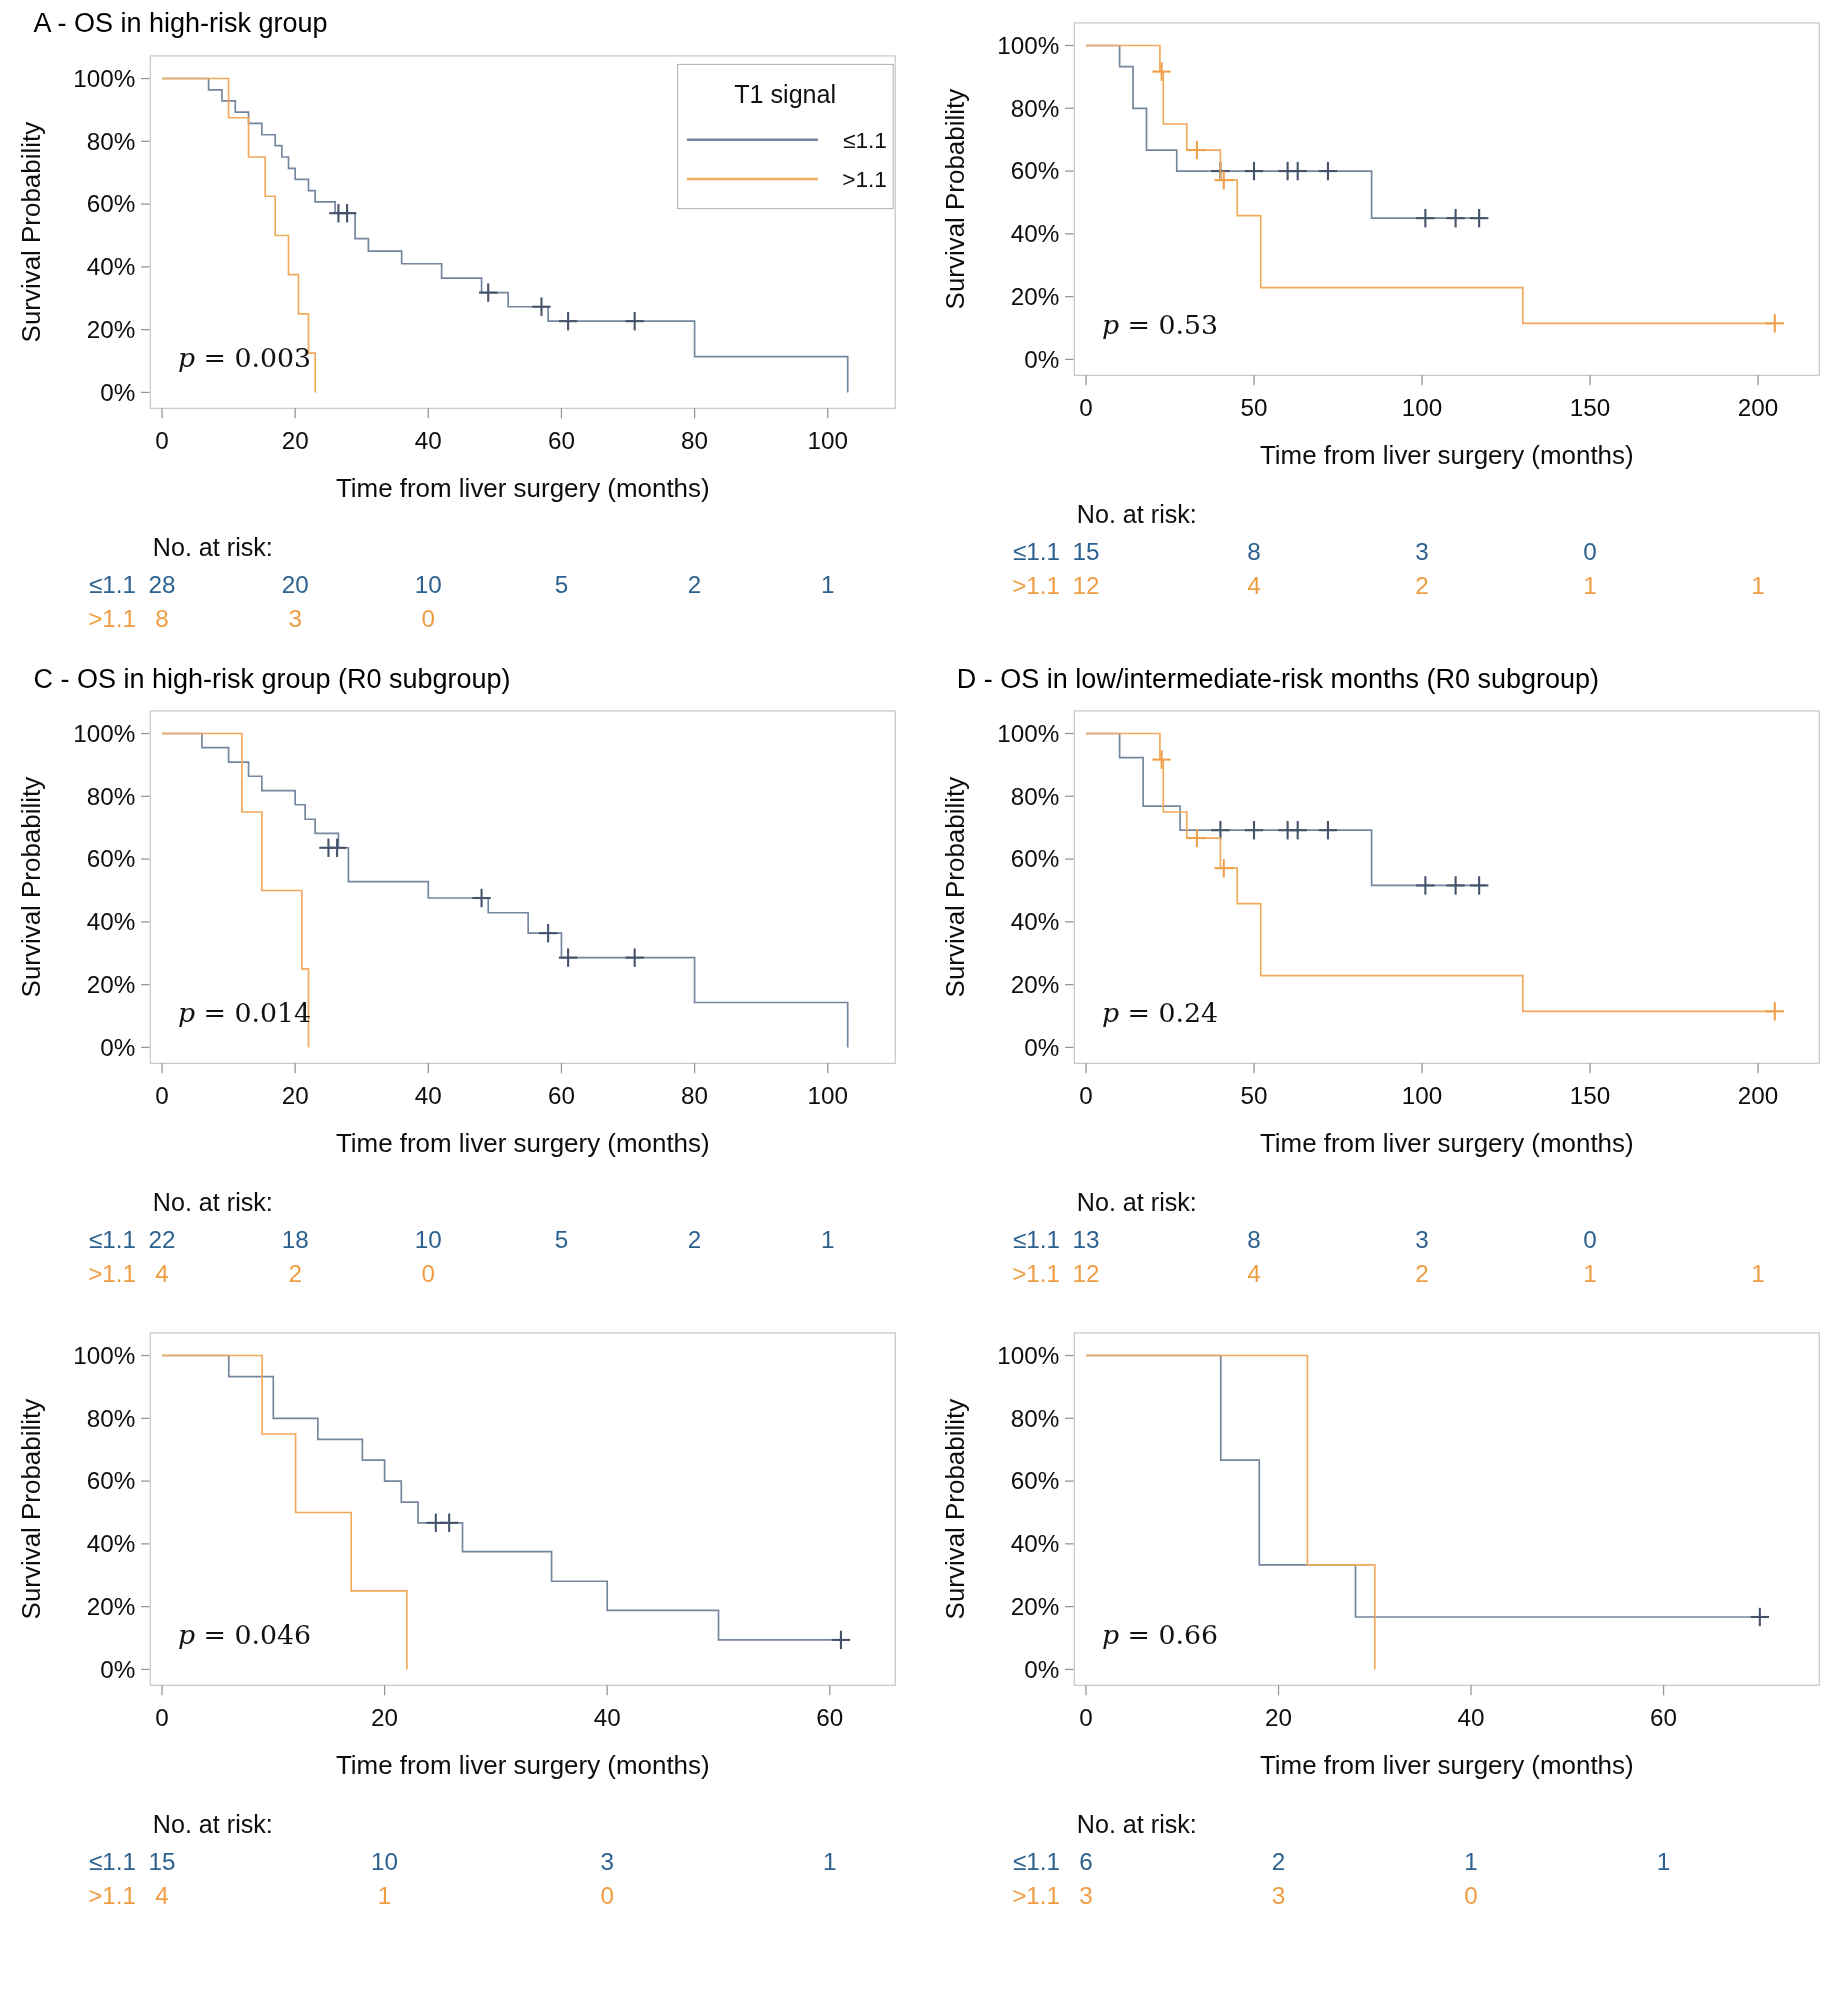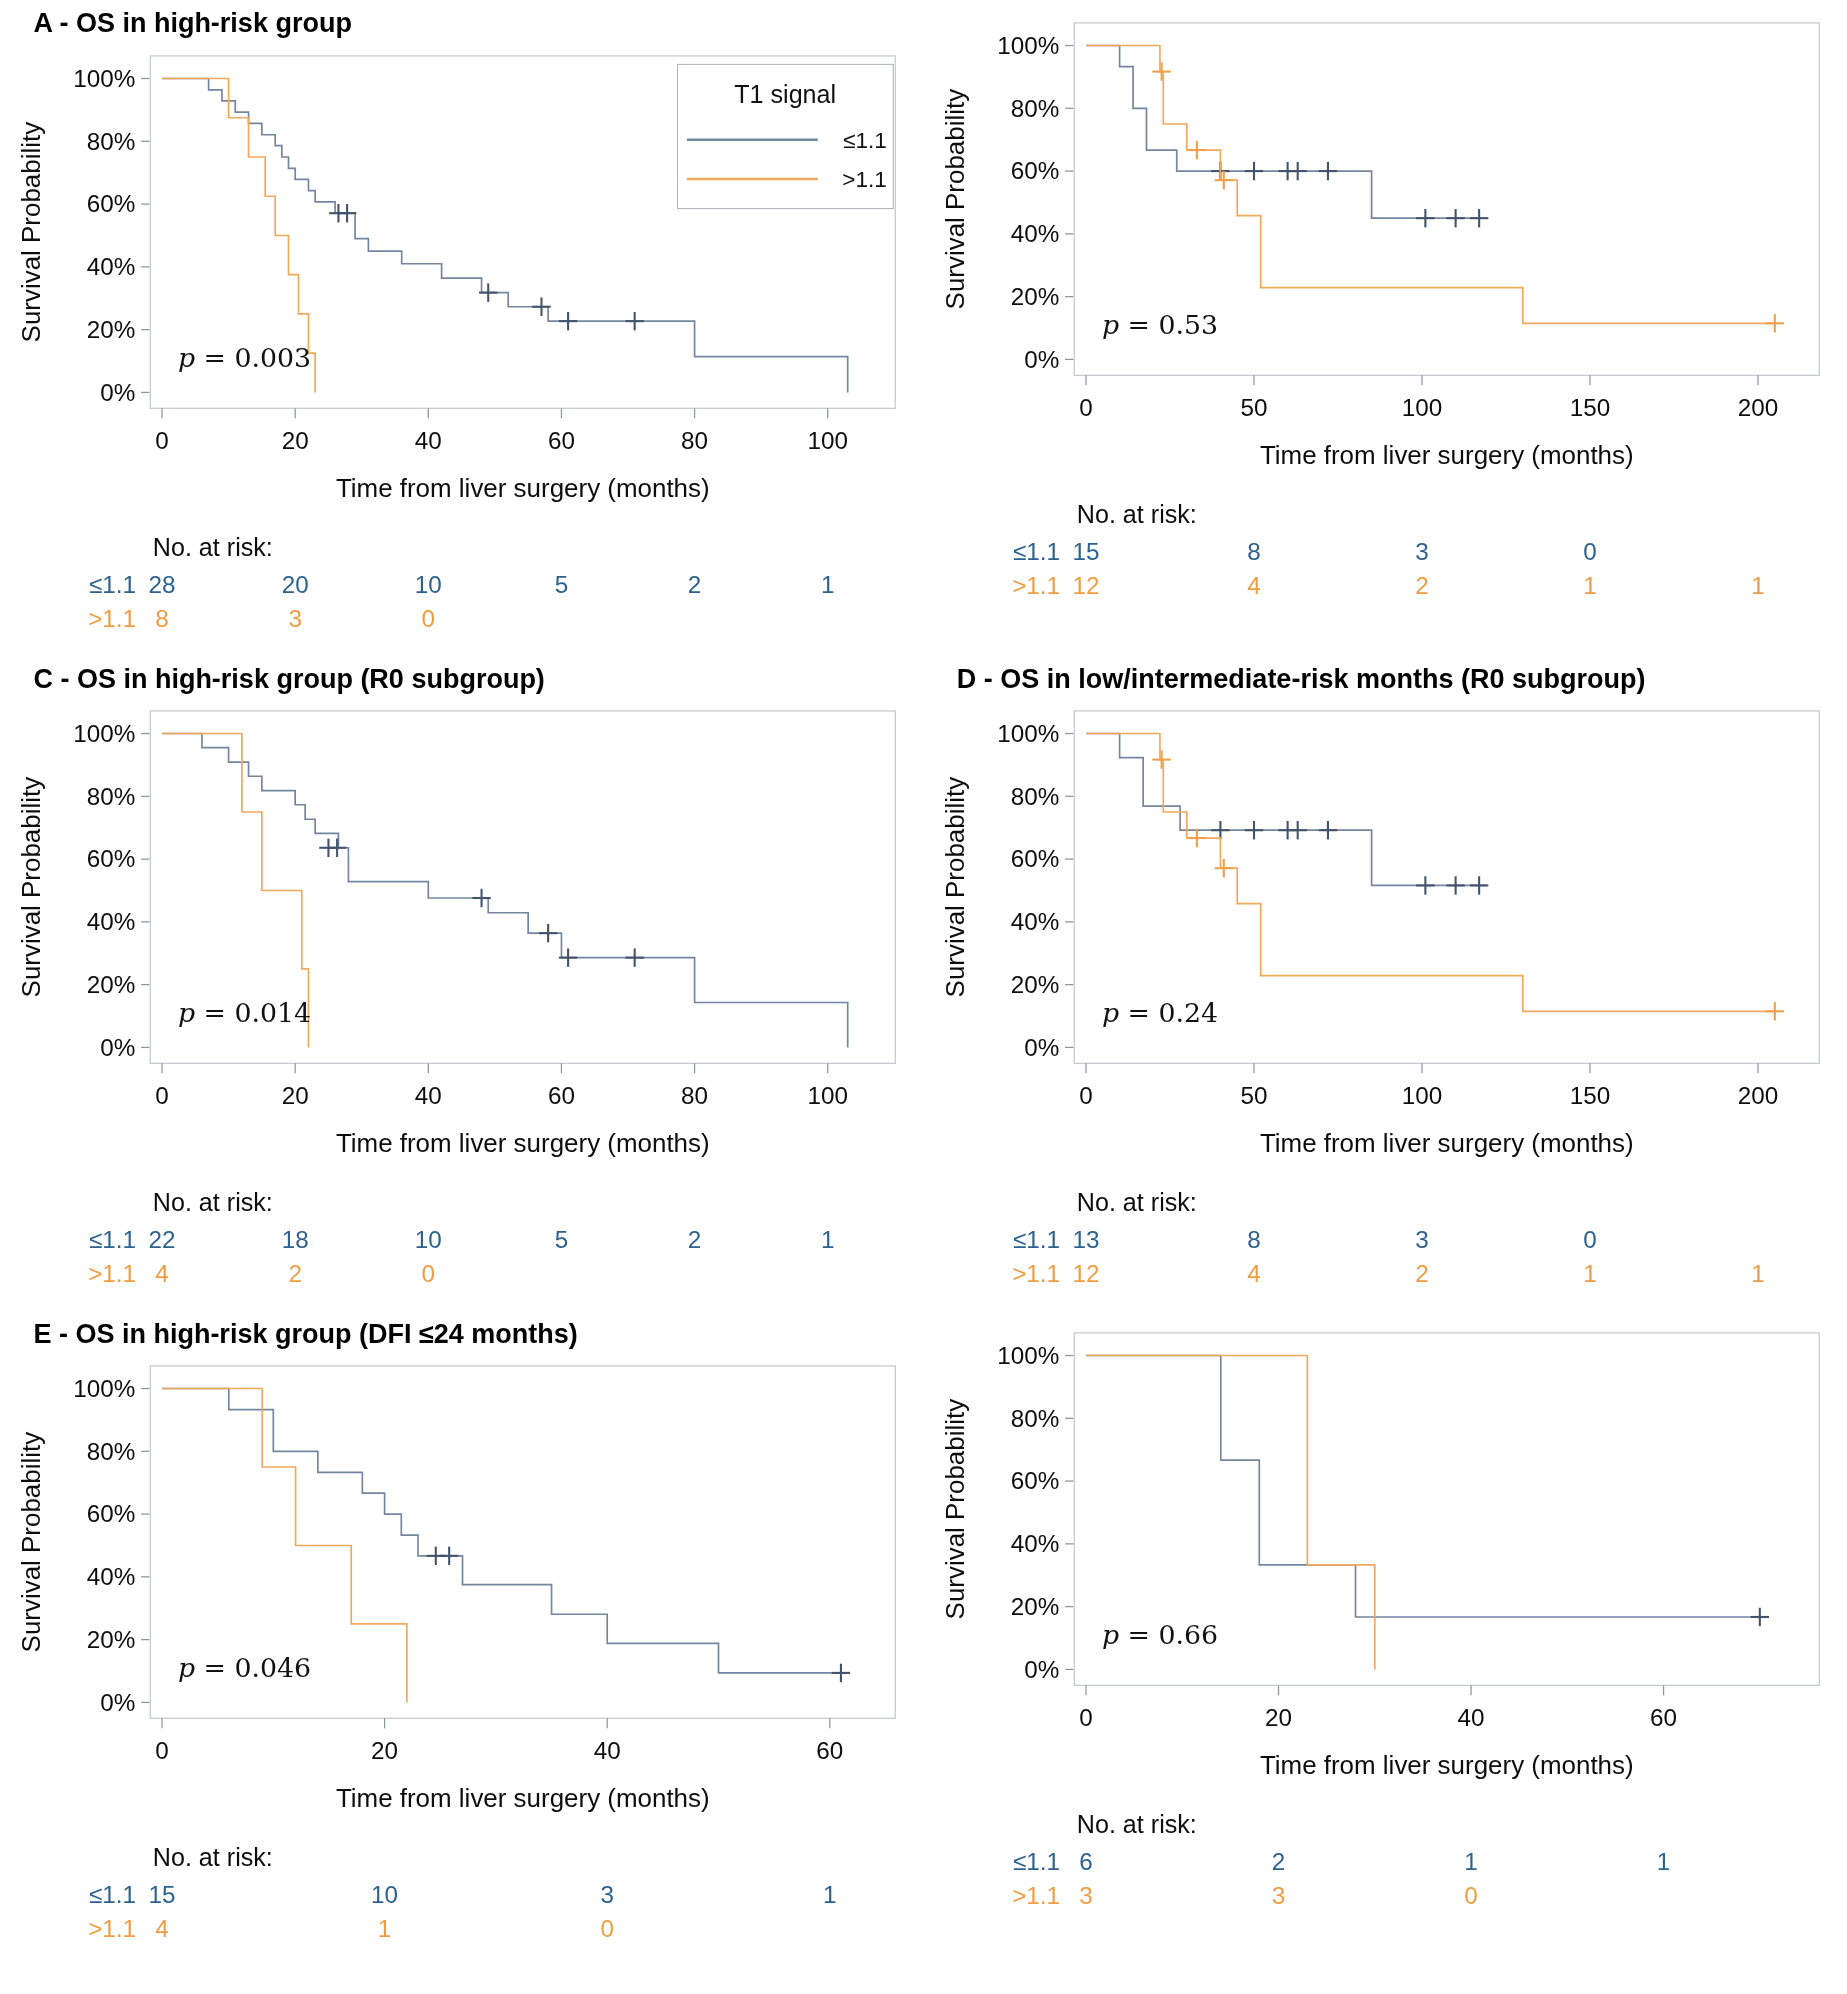--- a/index.html
+++ b/index.html
@@ -10,21 +10,21 @@
     color:#0d0d0d;
   }
   .grid{
     display:grid;
     grid-template-columns:1fr 1fr;
     column-gap:16.7px;
     row-gap:12.6px;
   }
   .panel h2{
     font-size:27px;
-    font-weight:bold;
+    font-weight:normal;
     color:#000;
     margin:1.7px 0 0.8px 25px;
     line-height:1.15;
     font-family:"Liberation Sans",sans-serif;
   }
   .panel svg{display:block;}
   svg text{font-family:"Liberation Sans",sans-serif;}
 </style>
 </head>
 <body>
@@ -290,21 +290,20 @@
         <text x="306" y="1402" text-anchor="end" font-size="58" fill="#ef9d43">&gt;1.1</text>
         <text x="368" y="1402" text-anchor="middle" font-size="58" fill="#ef9d43">12</text>
         <text x="769.4150943396227" y="1402" text-anchor="middle" font-size="58" fill="#ef9d43">4</text>
         <text x="1170.8301886792453" y="1402" text-anchor="middle" font-size="58" fill="#ef9d43">2</text>
         <text x="1572.245283018868" y="1402" text-anchor="middle" font-size="58" fill="#ef9d43">1</text>
         <text x="1973.6603773584907" y="1402" text-anchor="middle" font-size="58" fill="#ef9d43">1</text>
       </svg>
   </div>
 
   <div class="panel" id="panel-4">
-    <h2>E - OS in high-risk group (DFI ≤24 months)</h2>
     <svg id="svg-4" width="904" height="609" viewBox="0 0 2160 1455">
         <rect x="340" y="38" width="1780" height="842" fill="none" stroke="#c6c9cd" stroke-width="3"></rect>
         <line x1="318" y1="842" x2="338" y2="842" stroke="#8f959b" stroke-width="3"></line>
         <text x="304" y="862" text-anchor="end" font-size="58" fill="#0d0d0d">0%</text>
         <line x1="318" y1="692" x2="338" y2="692" stroke="#8f959b" stroke-width="3"></line>
         <text x="304" y="712" text-anchor="end" font-size="58" fill="#0d0d0d">20%</text>
         <line x1="318" y1="542" x2="338" y2="542" stroke="#8f959b" stroke-width="3"></line>
         <text x="304" y="562" text-anchor="end" font-size="58" fill="#0d0d0d">40%</text>
         <line x1="318" y1="392" x2="338" y2="392" stroke="#8f959b" stroke-width="3"></line>
         <text x="304" y="412" text-anchor="end" font-size="58" fill="#0d0d0d">60%</text>

